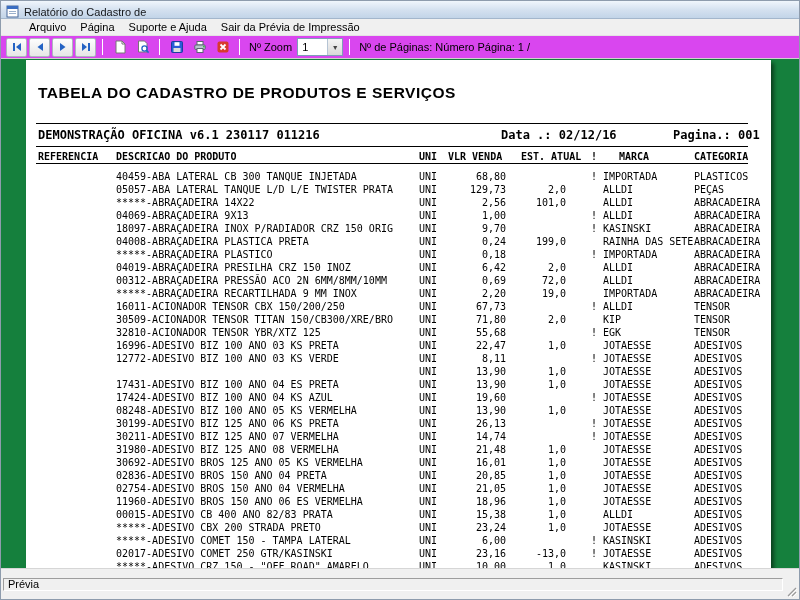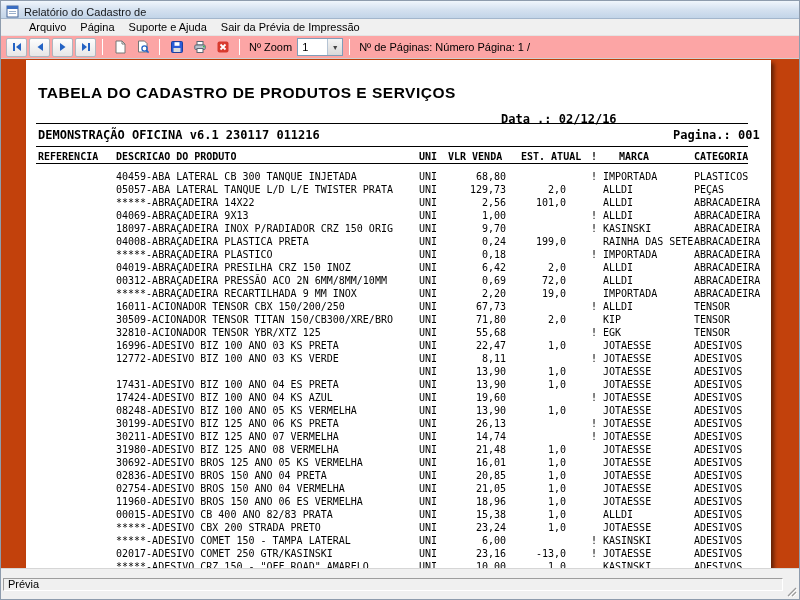--- a/index.html
+++ b/index.html
@@ -10,39 +10,39 @@
   
   .titlebar{height:18px;flex:0 0 18px;background:linear-gradient(#f0f6fc,#d3e0ef 55%,#c2d4e8);border-bottom:1px solid #a3b6cc;display:flex;align-items:flex-end;padding:0 5px;gap:5px}
   .app-icon{width:13px;height:13px;display:inline-flex}
   .title-text{font-size:11px;color:#15181c;white-space:nowrap}
 
   
   .menubar{height:17px;flex:0 0 17px;background:#f0f0f0;display:flex;align-items:center;padding-left:21px;border-bottom:1px solid #e3e3e3}
   .menu-item{padding:1px 7px;font-size:11px;white-space:nowrap;cursor:default}
 
   
-  .toolbar{height:23px;flex:0 0 23px;background:#fca5a5;border-bottom:1px solid #cfcfcf;display:flex;align-items:center;padding:0 5px;gap:2px}
+  .toolbar{height:23px;flex:0 0 23px;background:#d946ef;border-bottom:1px solid #cfcfcf;display:flex;align-items:center;padding:0 5px;gap:2px}
   .tbtn{width:21px;height:19px;background:linear-gradient(#fdfdfd,#e7e7e7);border:1px solid #aeb6bf;border-radius:2px;display:inline-flex;align-items:center;justify-content:center;padding:0}
   .ibtn{width:21px;height:19px;background:transparent;border:1px solid transparent;display:inline-flex;align-items:center;justify-content:center;padding:0}
   .tsep{width:1px;height:16px;background:#c3c3c3;border-right:1px solid #fff;margin:0 4px}
   .tlabel{font-size:11px;white-space:pre;padding:0 3px}
   .combo{display:flex;width:46px;height:18px;border:1px solid #7f9db9;background:#fff;align-items:stretch}
   .combo-value{flex:1;font-size:11px;padding:2px 0 0 4px}
   .combo-btn{width:15px;background:linear-gradient(#f4f4f4,#d9d9d9);border-left:1px solid #b5c4d4;display:flex;align-items:center;justify-content:center;font-size:7px;color:#444}
 
   
-  .workarea{flex:1 1 auto;position:relative;background:#c2410c;overflow:hidden}
+  .workarea{flex:1 1 auto;position:relative;background:#15803d;overflow:hidden}
   .page{position:absolute;left:25px;top:1px;width:745px;height:1050px;background:#fff;box-shadow:3px 3px 4px rgba(0,0,0,.5)}
   .pg-abs{position:absolute;white-space:pre}
   .r-title{left:12px;top:24px;font-size:15.5px;font-weight:bold;letter-spacing:.5px;font-family:"Liberation Sans",sans-serif}
   .hline{left:10px;width:712px;height:1px;background:#000}
   .hl1{top:63px}.hl2{top:86px}.hl3{top:103px}
   .mono-b{font-family:"DejaVu Sans Mono",monospace;font-weight:bold;font-size:12px}
   .r-sub{left:12px;top:68px}
-  .r-date{left:475px;top:52px}
+  .r-date{left:475px;top:68px}
   .r-page{left:647px;top:68px}
   .hcell{top:91px;font-family:"DejaVu Sans Mono",monospace;font-weight:bold;font-size:10px}
   .h-ref{left:12px}.h-desc{left:90px}.h-uni{left:393px}.h-vlr{left:422px}.h-est{left:495px}.h-flag{left:565px}.h-marca{left:593px}.h-cat{left:668px}
   .rows{position:absolute;left:0;top:110px;width:745px}
   .trow{position:relative;height:13px}
   .trow .cell{position:absolute;top:1px;font-family:"DejaVu Sans Mono",monospace;font-size:10px;white-space:pre}
   .c-desc{left:90px}
   .c-uni{left:393px}
   .c-vlr{left:410px;width:70px;text-align:right}
   .c-est{left:488px;width:52px;text-align:right}

